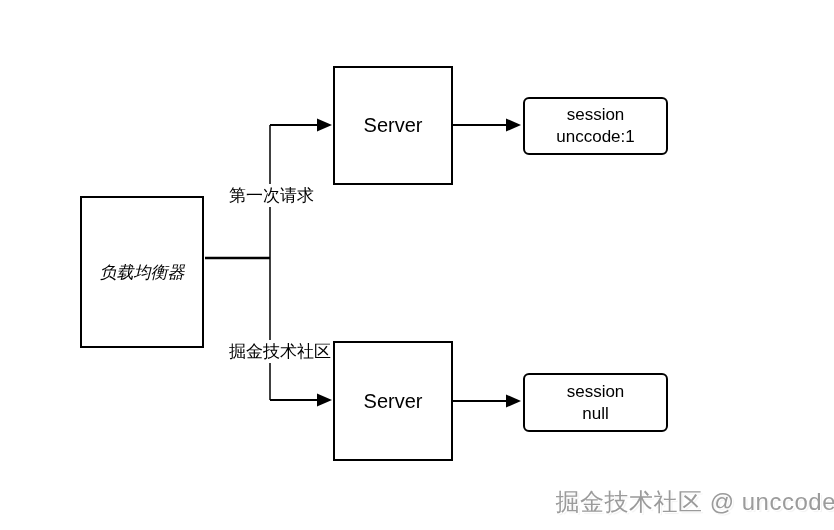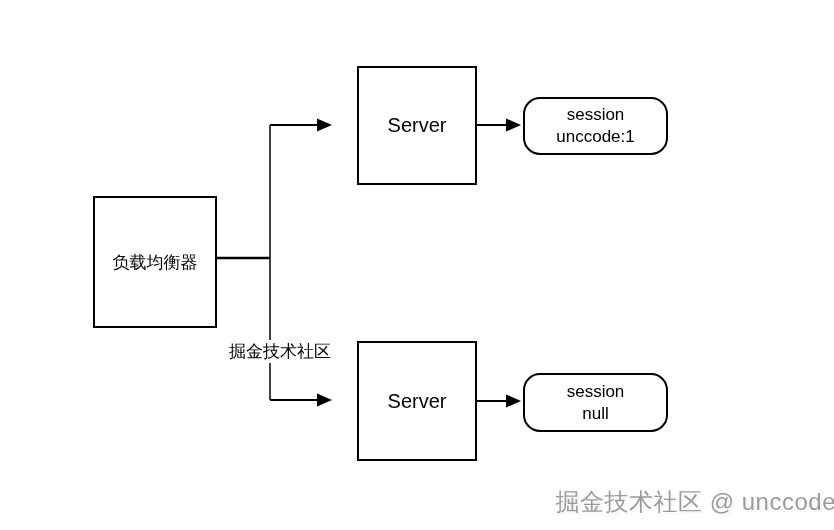--- a/index.html
+++ b/index.html
@@ -10,24 +10,24 @@
   }
   .canvas { position: absolute; inset: 0; width: 834px; height: 530px; }
   svg.wires { position: absolute; left: 0; top: 0; width: 834px; height: 530px; }
 
   .node {
     position: absolute; background: #ffffff; border: 2px solid #000000;
     display: flex; align-items: center; justify-content: center;
     text-align: center; color: #000000;
   }
   .rect-node { font-size: 17px; }
-  .server-node { font-size: 20px; margin-left: 24px; }
-  .pill-node { border-radius: 17px; font-size: 17px; line-height: 22px; flex-direction: column; }
+  .server-node { font-size: 20px; }
+  .pill-node { border-radius: 6px; font-size: 17px; line-height: 22px; flex-direction: column; }
 
-  #lb-box       { left: 93px;  top: 196px; width: 124px; height: 132px; }
+  #lb-box       { left: 80px;  top: 196px; width: 124px; height: 152px; font-style: italic; }
   #server-top   { left: 333px; top: 66px;  width: 120px; height: 119px; }
   #server-bot   { left: 333px; top: 341px; width: 120px; height: 120px; }
   #session-top  { left: 523px; top: 97px;  width: 145px; height: 58px; }
   #session-bot  { left: 523px; top: 373px; width: 145px; height: 59px; }
 
   .edge-label {
     position: absolute; background: #ffffff; color: #000000;
     font-size: 17px; padding: 0 2px; white-space: nowrap;
   }
   #label-first  { left: 227px; top: 184px; }
@@ -79,18 +79,19 @@
   <div id="session-top" class="node pill-node">
     <div>session</div>
     <div>unccode:1</div>
   </div>
 
   <div id="session-bot" class="node pill-node">
     <div>session</div>
     <div>null</div>
   </div>
 
+  <div id="label-first" class="edge-label">第一次请求</div>
 
   <div id="label-second" class="edge-label">掘金技术社区</div>
 
   <div class="watermark">掘金技术社区 @ unccode</div>
 
 </div>
 
 </body></html>

